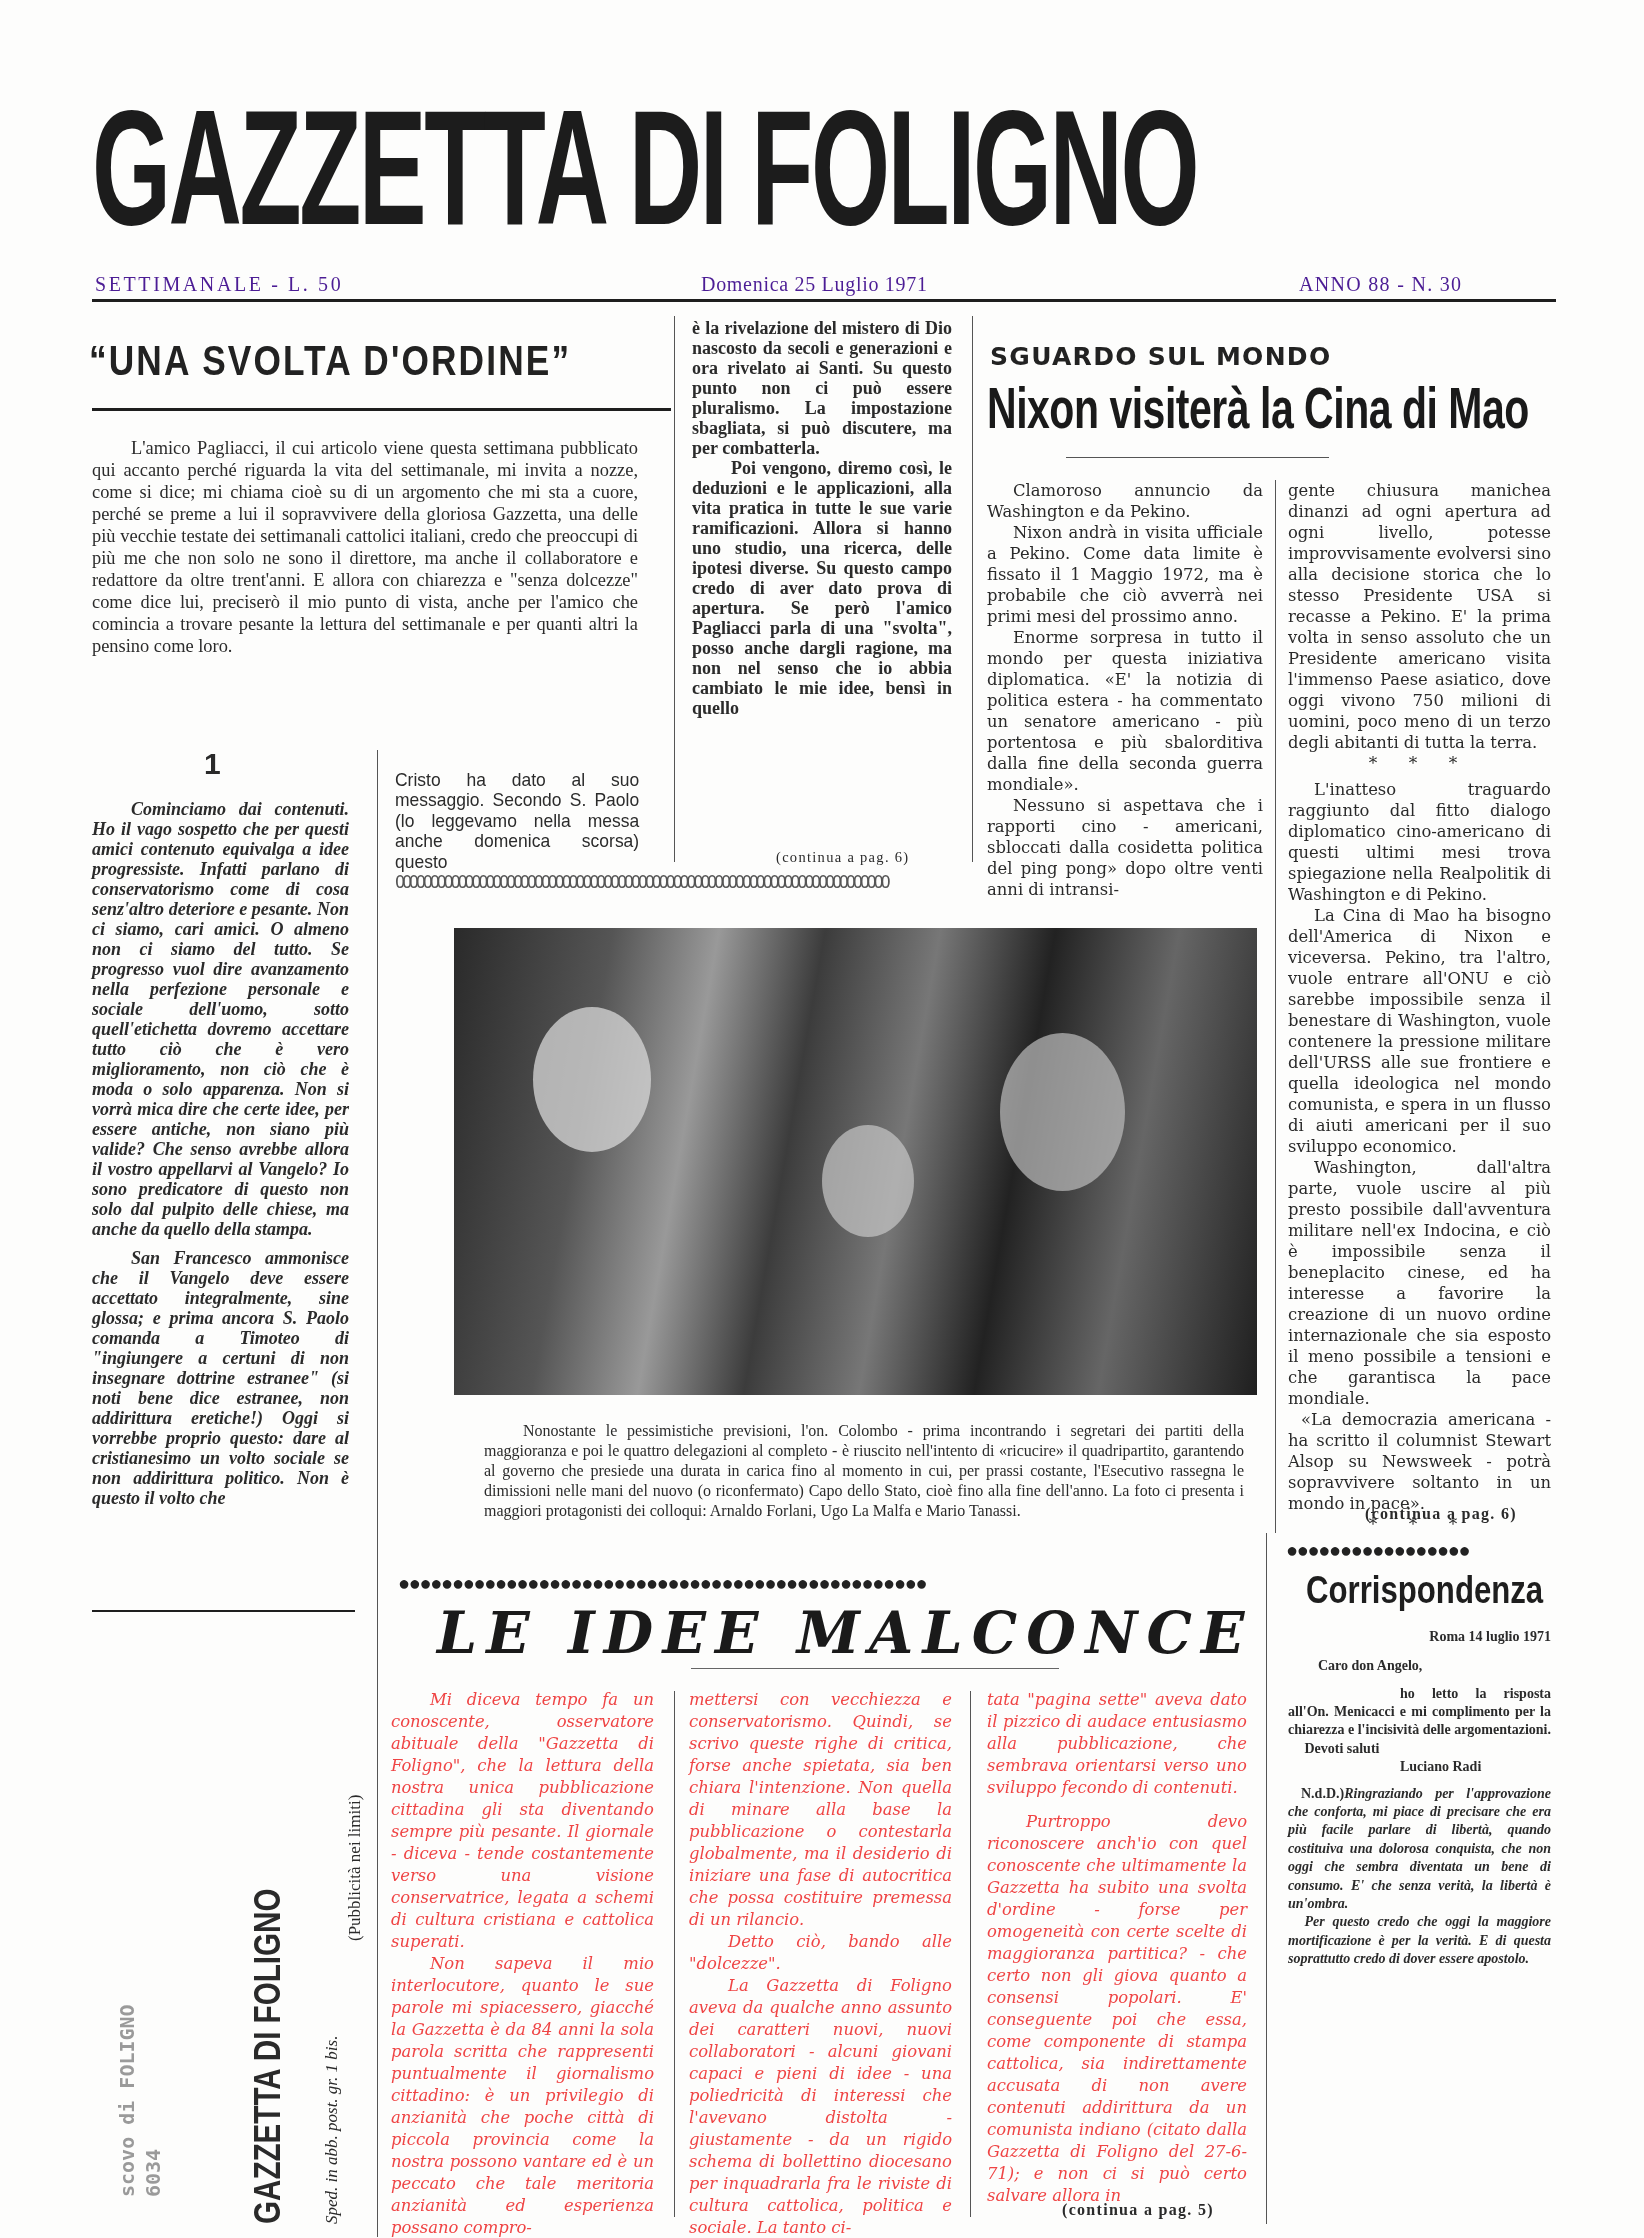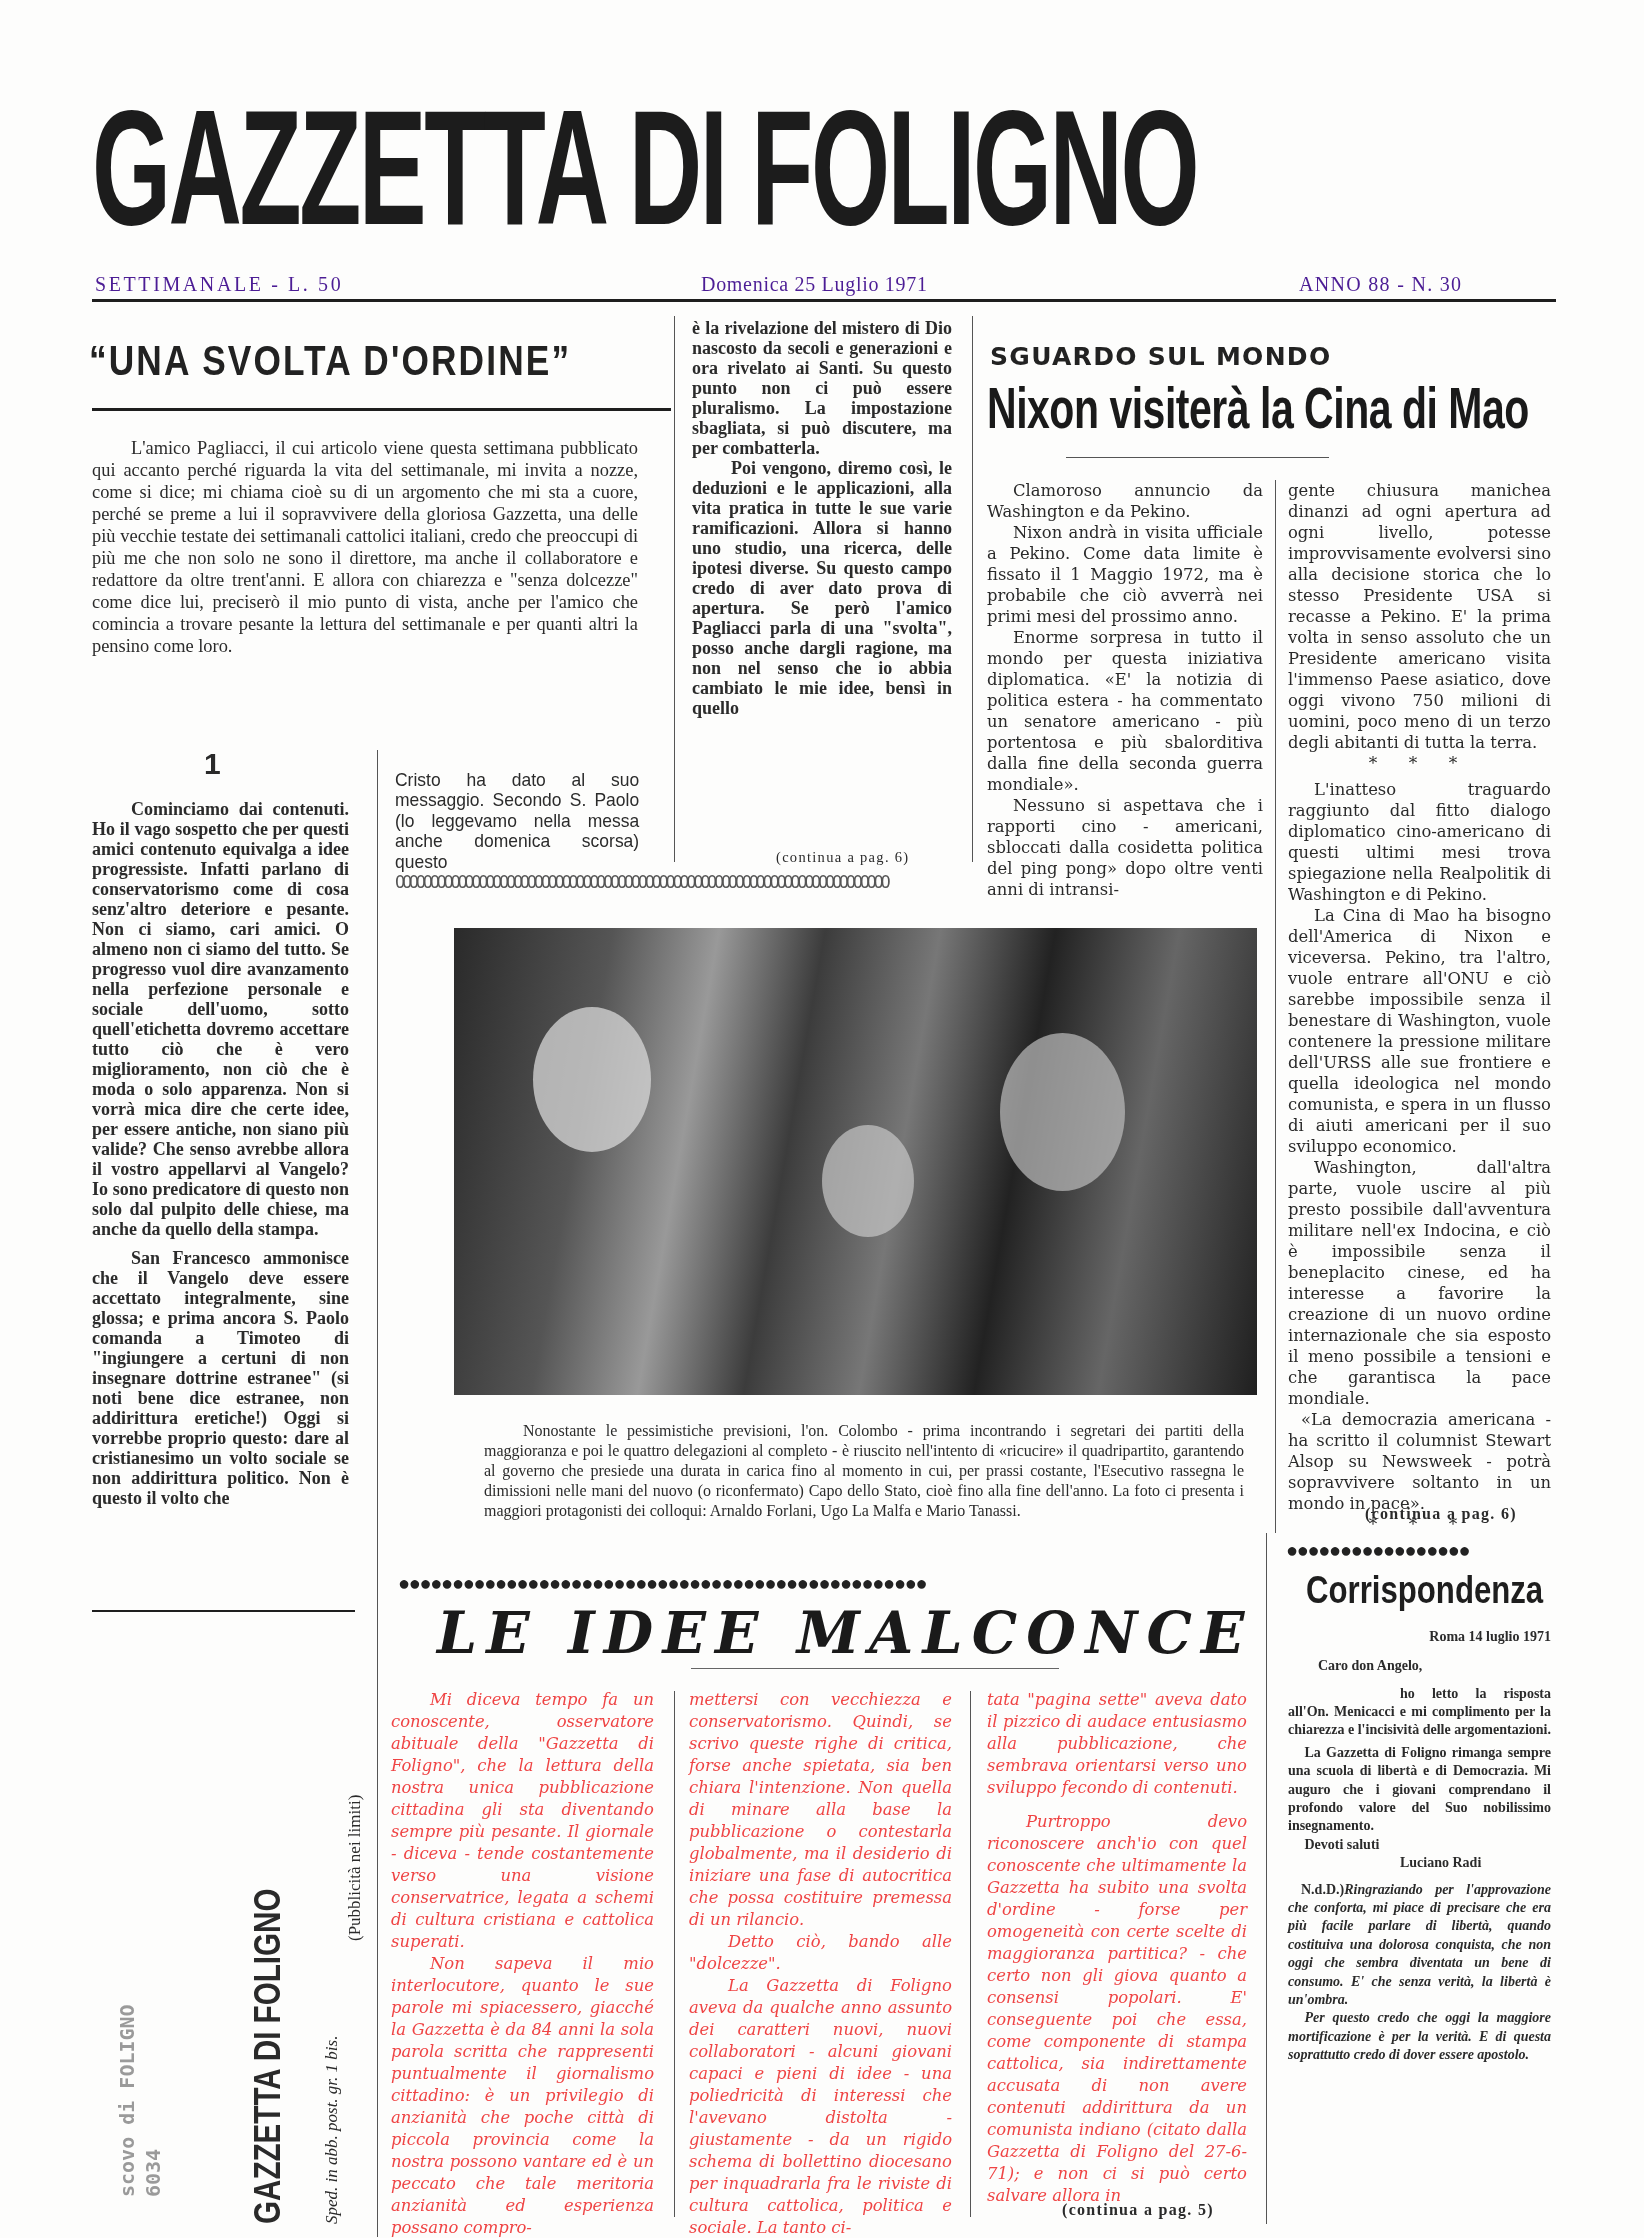--- a/index.html
+++ b/index.html
@@ -44,21 +44,21 @@
 <div class="abs subline" style="left:1299px; letter-spacing:1.3px;">ANNO 88 - N. 30</div>
 <div class="abs rule" style="left:92px; top:299px; width:1464px; height:3.3px;"></div>
 
 <div class="abs headline1">“UNA SVOLTA D'ORDINE”</div>
 <div class="abs rule" style="left:92px; top:408px; width:579px; height:3.3px;"></div>
 <div class="abs body-text" style="left:92px; top:437px; width:546px;">
   <p>L'amico Pagliacci, il cui articolo viene questa settimana pubblicato qui accanto perché riguarda la vita del settimanale, mi invita a nozze, come si dice; mi chiama cioè su di un argomento che mi sta a cuore, perché se preme a lui il sopravvivere della gloriosa Gazzetta, una delle più vecchie testate dei settimanali cattolici italiani, credo che preoccupi di più me che non solo ne sono il direttore, ma anche il collaboratore e redattore da oltre trent'anni. E allora con chiarezza e "senza dolcezze" come dice lui, preciserò il mio punto di vista, anche per l'amico che comincia a trovare pesante la lettura del settimanale e per quanti altri la pensino come loro.</p>
 </div>
 <div class="abs" style="left:204px; top:747px; font-size:30px; font-weight:bold; font-family:'Liberation Sans',sans-serif;">1</div>
 
-<div class="col body-text bold-serif" style="left:92px; top:799px; width:257px; font-size:18px; line-height:20px;">
+<div class="col body-text bold-serif" style="left:92px; top:799px; width:257px; font-size:18px; line-height:20px;font-style:italic;">
   <p>Cominciamo dai contenuti. Ho il vago sospetto che per questi amici contenuto equivalga a idee progressiste. Infatti parlano di conservatorismo come di cosa senz'altro deteriore e pesante. Non ci siamo, cari amici. O almeno non ci siamo del tutto. Se progresso vuol dire avanzamento nella perfezione personale e sociale dell'uomo, sotto quell'etichetta dovremo accettare tutto ciò che è vero miglioramento, non ciò che è moda o solo apparenza. Non si vorrà mica dire che certe idee, per essere antiche, non siano più valide? Che senso avrebbe allora il vostro appellarvi al Vangelo? Io sono predicatore di questo non solo dal pulpito delle chiese, ma anche da quello della stampa.</p>
   <p style="margin-top:9.2px;">San Francesco ammonisce che il Vangelo deve essere accettato integralmente, sine glossa; e prima ancora S. Paolo comanda a Timoteo di "ingiungere a certuni di non insegnare dottrine estranee" (si noti bene dice estranee, non addirittura eretiche!) Oggi si vorrebbe proprio questo: dare al cristianesimo un volto sociale se non addirittura politico. Non è questo il volto che</p>
 </div>
 <div class="abs rule" style="left:92px; top:1610px; width:263px; height:2px;"></div>
 
 <div class="abs vrule" style="left:377px; top:750px; height:1487px;"></div>
 <div class="col body-text" style="left:395px; top:770px; width:257px; font-size:18.4px; line-height:20.4px; font-family:'Liberation Sans',sans-serif; transform:scaleX(0.95); transform-origin:left top;">
   <p style="text-indent:0;">Cristo ha dato al suo messaggio. Secondo S. Paolo (lo leggevamo nella messa anche domenica scorsa) questo</p>
 </div>
 
@@ -123,21 +123,20 @@
 </div>
 <div class="abs cont" style="left:1062px; top:2201px;">(continua a pag. 5)</div>
 <div class="abs vrule" style="left:1266px; top:1533px; height:691px;"></div>
 
 <div class="abs dots" style="left:1286px; top:1539px; width:263px;">●●●●●●●●●●●●●●●●●</div>
 <div class="abs corr-title" style="left:1306px; top:1569px;">Corrispondenza</div>
 <div class="col body-text bold-serif" style="left:1288px; top:1628px; width:263px; font-size:14px; line-height:18.4px;">
   <div style="text-align:right;">Roma 14 luglio 1971</div>
   <div style="margin-top:10.5px; padding-left:30px;">Caro don Angelo,</div>
   <p style="margin-top:9.2px; text-indent:112px;">ho letto la risposta all'On. Menicacci e mi complimento per la chiarezza e l'incisività delle argomentazioni.</p>
-  <p style="margin-top:4px; text-indent:16.4px;">La Gazzetta di Foligno rimanga sempre una scuola di libertà e di Democrazia. Mi auguro che i giovani comprendano il profondo valore del Suo nobilissimo insegnamento.</p>
   <div style="padding-left:16.4px;">Devoti saluti</div>
   <div style="padding-left:112px;">Luciano Radi</div>
   <p style="margin-top:8px; text-indent:13px;"><span>N.d.D.)</span><i>Ringraziando per l'approvazione che conforta, mi piace di precisare che era più facile parlare di libertà, quando costituiva una dolorosa conquista, che non oggi che sembra diventata un bene di consumo. E' che senza verità, la libertà è un'ombra.</i></p>
   <p style="text-indent:16.4px;"><i>Per questo credo che oggi la maggiore mortificazione è per la verità. E di questa soprattutto credo di dover essere apostolo.</i></p>
 </div>
 
 <div class="abs vertical" style="left:247px; top:2224px; font-family:'Liberation Sans',sans-serif; font-weight:bold; font-size:37px; transform:rotate(-90deg) scaleX(0.8);">GAZZETTA DI FOLIGNO</div>
 <div class="abs vertical" style="left:322px; top:2224px; font-size:17px; font-style:italic;">Sped. in abb. post. gr. 1 bis.</div>
 <div class="abs vertical" style="left:345px; top:1941px; font-size:17px;">(Pubblicità nei limiti)</div>
 <div class="abs vertical" style="left:115px; top:2197px; font-family:'DejaVu Sans Mono',monospace; font-weight:bold; font-size:20px; color:#9a9a9a;">scovo di FOLIGNO</div>

